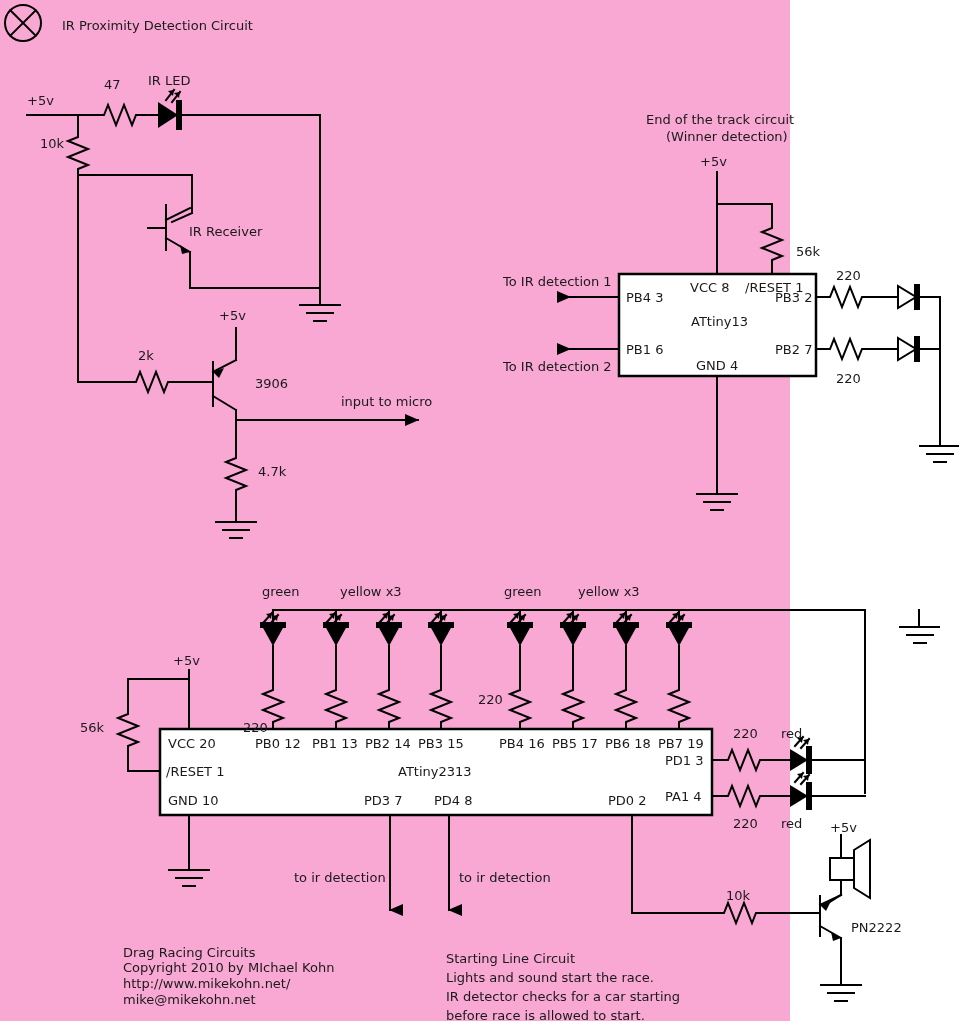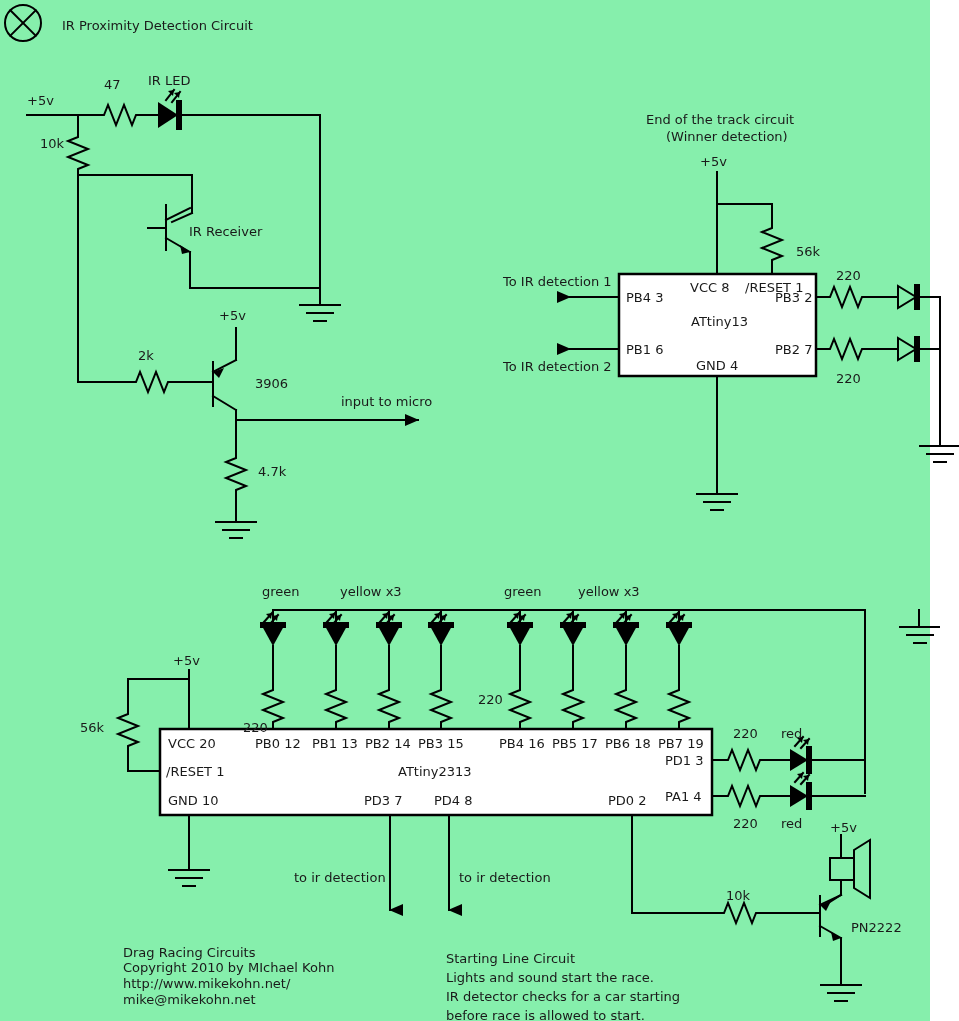--- a/index.html
+++ b/index.html
@@ -8,23 +8,23 @@
     background: #ffffff;
   }
   body {
     width: 959px;
     height: 1021px;
     font-family: "DejaVu Sans", sans-serif;
     overflow: hidden;
   }
   #sheet {
     position: relative;
-    width: 930px;
+    width: 790px;
     height: 1021px;
-    background: #86efac;
+    background: #f9a8d4;
   }
   svg.schematic {
     position: absolute;
     left: 0;
     top: 0;
     width: 959px;
     height: 1021px;
   }
   .wire {
     stroke: #000000;

